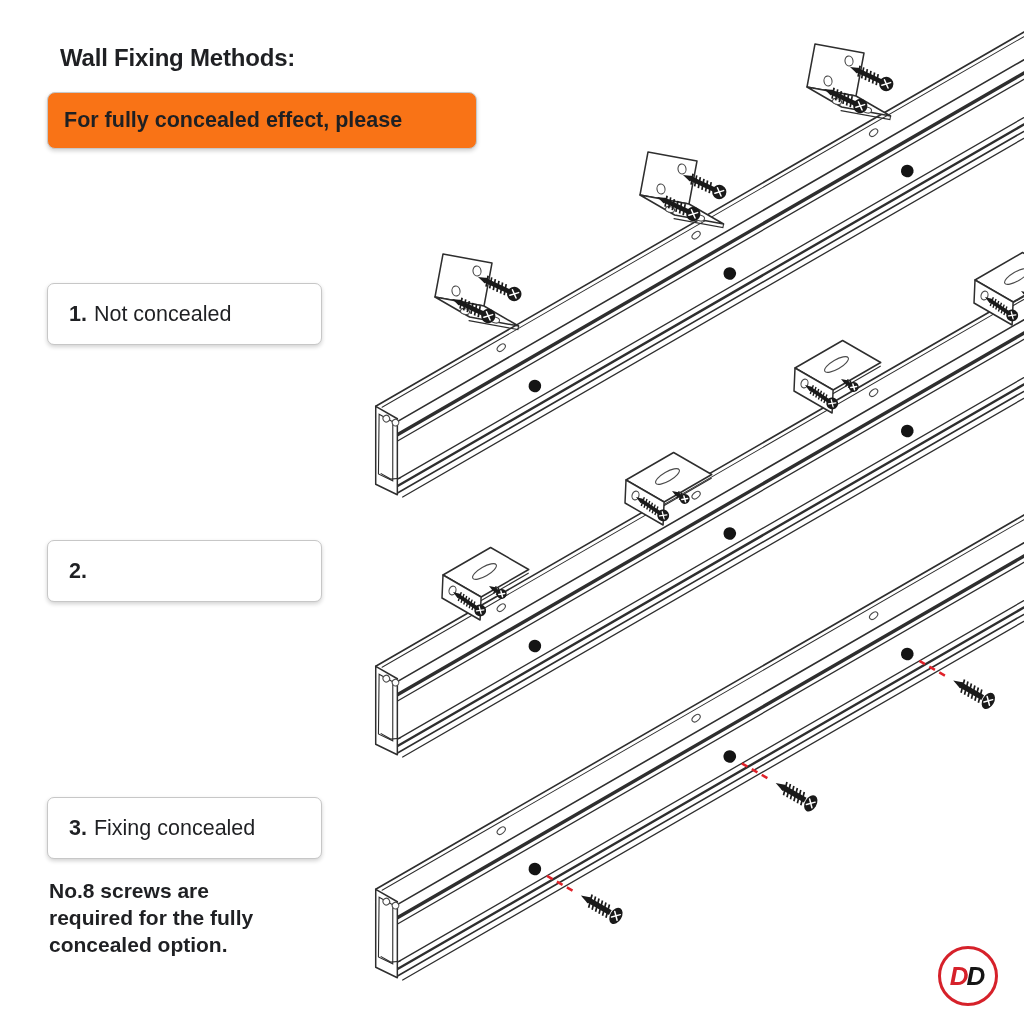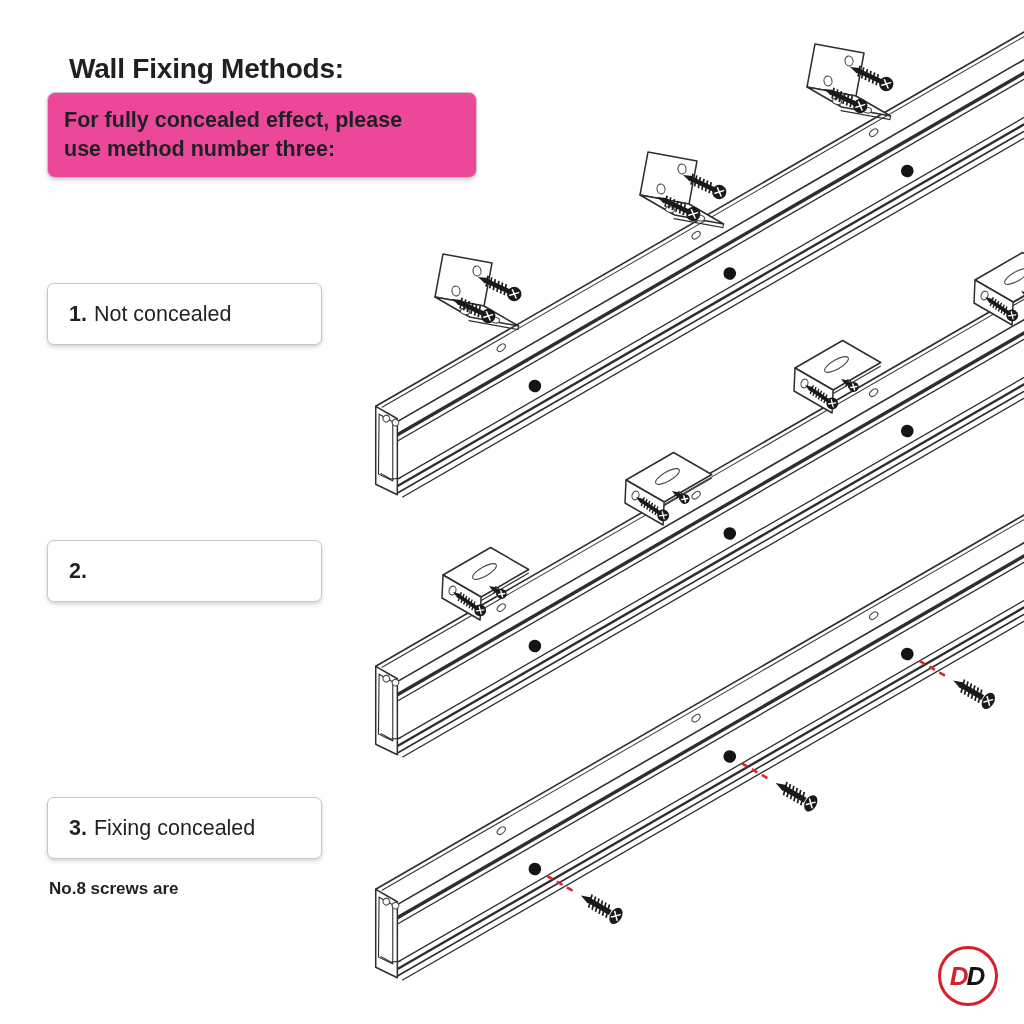--- a/index.html
+++ b/index.html
@@ -5,41 +5,41 @@
   :root{
     --accent-red:#e0222a; --logo-red:#d6212a; --stroke:#2e2e2e;
     --text:#1f2023; --border:#c7c7c7;
   }
   html,body{margin:0;padding:0;}
   body{
     width:1024px;height:1024px;position:relative;overflow:hidden;
     background:#ffffff;font-family:"Liberation Sans",sans-serif;color:var(--text);
   }
   .page-title{
-    position:absolute;left:56px;top:40px;margin:13px;
-    font-size:28px;font-weight:bold;letter-spacing:-.2px;white-space:nowrap;
+    position:absolute;left:56px;top:40px;margin:4px;
+    font-size:24px;font-weight:bold;letter-spacing:-.2px;white-space:nowrap;
   }
   .info-box{
     position:absolute;left:47px;top:92px;width:430px;box-sizing:border-box;
-    background:#ec4899;border:1px solid var(--border);border-radius:8px;
+    background:#f97316;border:1px solid var(--border);border-radius:8px;
     box-shadow:0 2px 4px rgba(0,0,0,.18);
     padding:13px 16px;font-size:21.5px;font-weight:bold;line-height:1.36;
   }
   .info-box span{display:block;white-space:nowrap;}
   .method-box{
     position:absolute;left:47px;width:275px;height:62px;box-sizing:border-box;
     background:#fff;border:1px solid var(--border);border-radius:7px;
     box-shadow:0 2px 4px rgba(0,0,0,.18);
     display:flex;align-items:center;padding-left:21px;font-size:21.5px;
   }
   .method-box .num{font-weight:bold;margin-right:7px;}
   .mb1{top:283px;} .mb2{top:540px;} .mb3{top:797px;}
   .note{
     position:absolute;left:49px;top:878px;width:205px;margin:0;
-    font-size:17px;font-weight:bold;line-height:1.28;
+    font-size:21px;font-weight:bold;line-height:1.28;
   }
   .note span{display:block;white-space:nowrap;}
   .logo{
     position:absolute;left:938px;top:946px;width:60px;height:60px;box-sizing:border-box;
     border:3px solid var(--logo-red);border-radius:50%;background:#fff;
     display:flex;align-items:center;justify-content:center;
     font-style:italic;font-weight:bold;font-size:26px;letter-spacing:-2px;
     padding-right:3px;
   }
   .logo .d1{color:var(--logo-red);}
@@ -177,35 +177,36 @@
     <use href="#clampbracket" transform="translate(626,480)"></use>
     <use href="#clampbracket" transform="translate(795,368)"></use>
     <use href="#clampbracket" transform="translate(975,280)"></use>
   </g>
 </svg>
 
 <h1 class="page-title">Wall Fixing Methods:</h1>
 
 <div class="info-box">
   <span>For fully concealed effect, please</span>
-  <span>use method number three:</span>
 </div>
 
 <div class="method-box mb1">
   <span class="num">1.</span>
   <span class="lbl">Not concealed</span>
 </div>
 <div class="method-box mb2">
   <span class="num">2.</span>
 </div>
 <div class="method-box mb3">
   <span class="num">3.</span>
   <span class="lbl">Fixing concealed</span>
 </div>
 
 <p class="note">
   <span>No.8 screws are</span>
+  <span>required for the fully</span>
+  <span>concealed option.</span>
 </p>
 
 <div class="logo">
   <span class="d1">D</span>
   <span class="d2">D</span>
 </div>
 
 </body></html>

